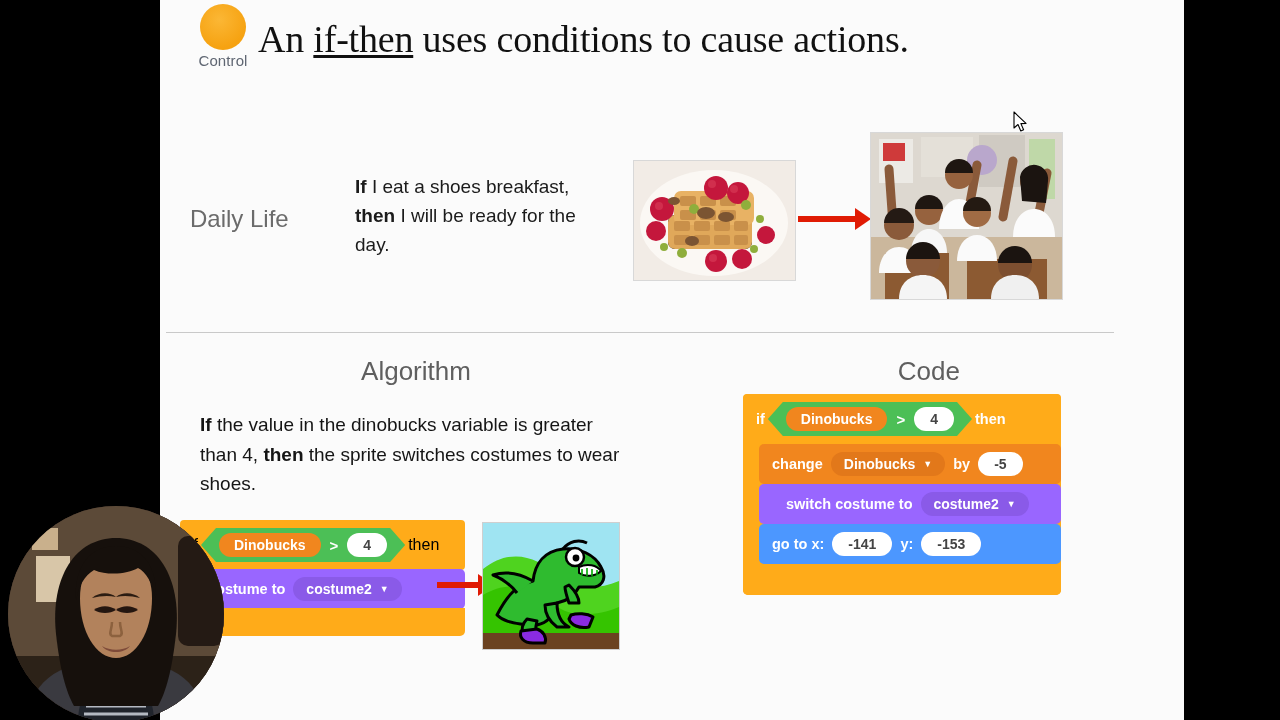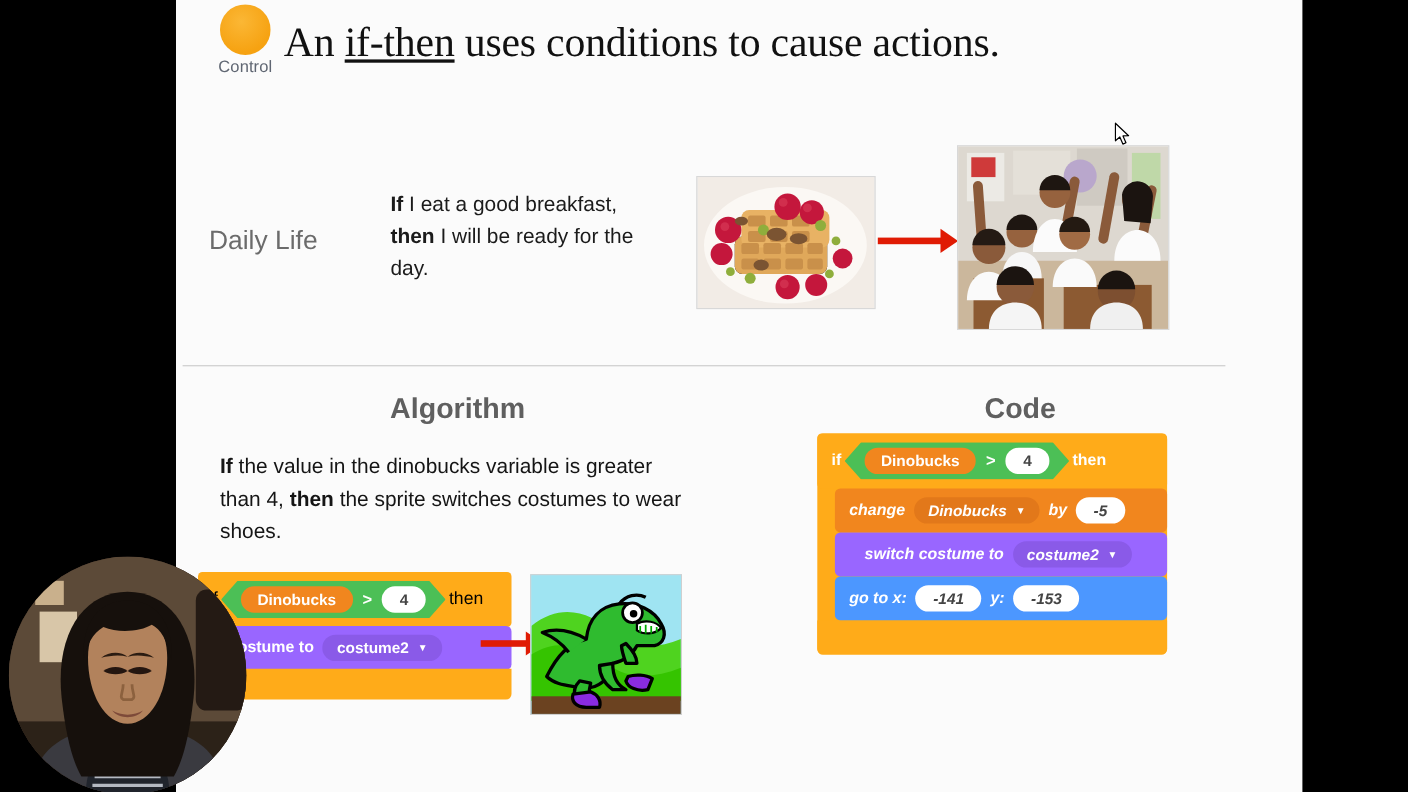--- a/index.html
+++ b/index.html
@@ -57,21 +57,21 @@
   .arrow { position:absolute; height:6px; background:#e01b04; }
   .arrow:after {
     content:""; position:absolute; right:-15px; top:-8px;
     border-left:16px solid #e01b04;
     border-top:11px solid transparent; border-bottom:11px solid transparent;
   }
   #arrow-top { left:638px; top:216px; width:58px; }
   #arrow-bottom { left:277px; top:582px; width:42px; }
 
   
-  .sec-head { position:absolute; font-size:26px; color:#5f5f5f;font-weight:bold; }
+  .sec-head { position:absolute; font-size:26px; color:#5f5f5f; }
   #head-algorithm { left:191px; top:356px; width:130px; text-align:center; }
   #head-code      { left:692px; top:356px; width:108px; text-align:right; }
 
   
   .alg-text {
     position:absolute; left:40px; top:410px; width:420px;
     font-size:19px; line-height:29.5px; color:#151515;
   }
   .alg-text b { font-weight:bold; }
 
@@ -124,21 +124,21 @@
   }
   .dd-orange { background:#e2781a; }
   .dd-purple { background:#8a5ae8; }
   .caret { font-size:9px; line-height:1; }
 
   
   #code-blocks { left:583px; top:395px; }
   #code-blocks .cap { width:197px; }
   #ifwrap { background:#ffab19; border-radius:5px; padding:0; width:318px; margin-top:-1px; }
   #ifwrap .if-head { width:318px; justify-content:flex-start; }
-  .cbody { margin-left:16px;font-style:italic; }
+  .cbody { margin-left:16px; }
   .cfoot { height:31px; width:318px; background:#ffab19; border-radius:0 0 5px 5px; }
 
   
   #alg-blocks { left:20px; top:520px; width:285px; }
   #alg-ifhead {
     display:flex; align-items:center; gap:9px;
     background:#ffab19; border-radius:4px; padding:8px 10px; width:285px;
   }
   #alg-switch {
     margin-left:16px; width:269px; margin-top:-1px;
@@ -172,21 +172,21 @@
 
     <div class="control-badge">
       <div class="control-dot"></div>
       <div class="control-label">Control</div>
     </div>
 
     <div class="slide-title"><span>An </span><u>if-then</u><span> uses conditions to cause actions.</span></div>
 
     <div class="dl-label">Daily Life</div>
 
-    <div class="dl-text"><b>If</b><span> I eat a good breakfast, </span><b>then</b><span> I will be ready for the day.</span></div>
+    <div class="dl-text"><b>If</b><span> I eat a shoes breakfast, </span><b>then</b><span> I will be ready for the day.</span></div>
 
     <div class="photo" id="waffle-photo">
       <svg width="161" height="119" viewBox="0 0 161 119">
         <rect width="161" height="119" fill="#f2ece6"></rect>
         <ellipse cx="80" cy="62" rx="74" ry="53" fill="#fbf8f4"></ellipse>
         <g>
           <rect x="34" y="54" width="84" height="34" rx="7" fill="#e0a košice"></rect>
         </g>
         <rect x="34" y="54" width="84" height="34" rx="7" fill="#e0a85a"></rect>
         <rect x="40" y="30" width="80" height="34" rx="7" fill="#e8b264"></rect>

